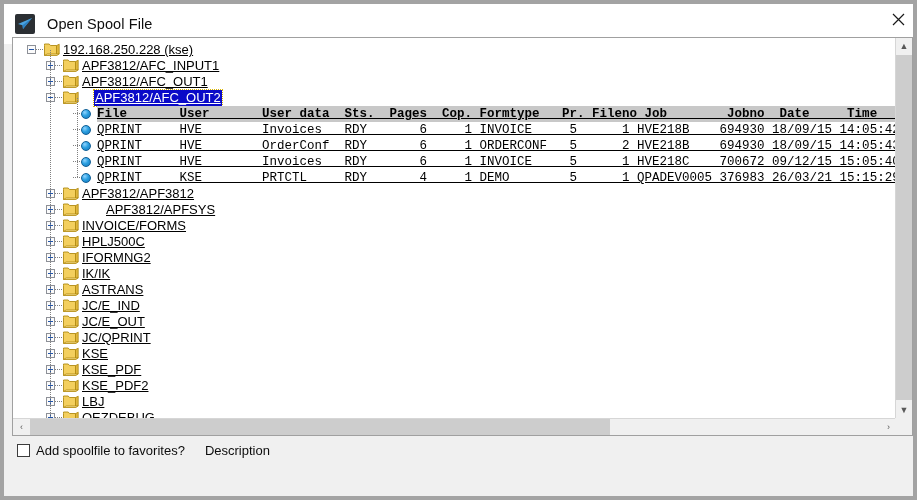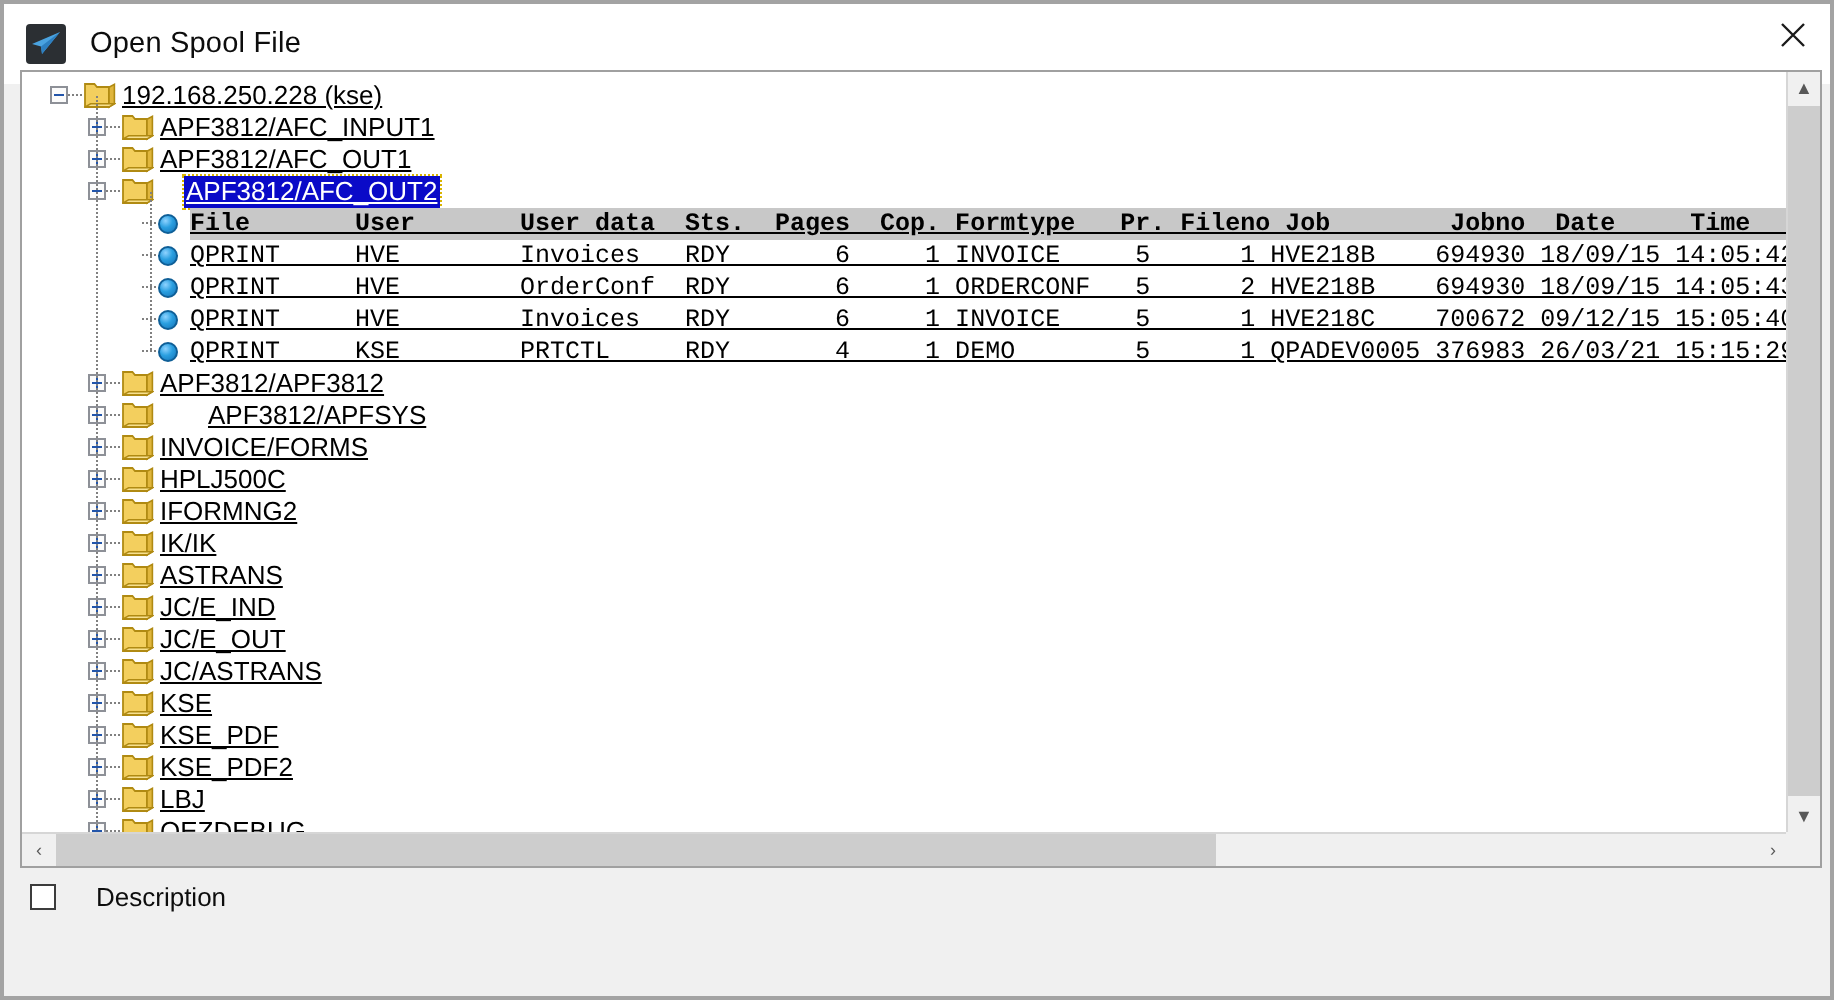--- a/index.html
+++ b/index.html
@@ -11,21 +11,21 @@
     font-family: "Liberation Sans", sans-serif;
     -webkit-font-smoothing: antialiased;
   }
 
   #window {
     position: relative;
     width: 917px;
     height: 500px;
     box-sizing: border-box;
     background: #f0f0f0;
-    border: 2px solid #a3a3a3;
+    border: 4px solid #a3a3a3;
     overflow: hidden;
   }
 
   
   .titlebar {
     position: absolute;
     left: 0; top: 0;
     width: 917px;
     height: 40px;
     background: #ffffff;
@@ -432,21 +432,21 @@
           <div class="label" style="left:69px;">JC/E_OUT</div>
         </div>
         <div class="row" style="top:292px;">
           <div class="exp plus" style="left:33px;"></div>
           <div class="hstub" style="left:42px;width:7px;"></div>
           <div class="folder" style="left:50px;"><svg width="16" height="14" viewBox="0 0 16 14">
               <path d="M0.5 2.5 L0.5 12.5 L12.5 12.5 L12.5 2.5 L6.5 2.5 L5.2 1.0 L0.5 1.0 Z" fill="#f3cf5e" stroke="#b08a12" stroke-width="0.9"></path>
               <path d="M12.5 2.6 L15.2 1.2 L15.2 10.9 L12.5 12.5 Z" fill="#e0b63c" stroke="#b08a12" stroke-width="0.8"></path>
               <path d="M0.6 12.4 L3.3 10.9 L15.2 10.9 L12.5 12.4 Z" fill="#f7e08f" stroke="#b08a12" stroke-width="0.7"></path>
             </svg></div>
-          <div class="label" style="left:69px;">JC/ASTRANS</div>
+          <div class="label" style="left:69px;">JC/QPRINT</div>
         </div>
         <div class="row" style="top:308px;">
           <div class="exp plus" style="left:33px;"></div>
           <div class="hstub" style="left:42px;width:7px;"></div>
           <div class="folder" style="left:50px;"><svg width="16" height="14" viewBox="0 0 16 14">
               <path d="M0.5 2.5 L0.5 12.5 L12.5 12.5 L12.5 2.5 L6.5 2.5 L5.2 1.0 L0.5 1.0 Z" fill="#f3cf5e" stroke="#b08a12" stroke-width="0.9"></path>
               <path d="M12.5 2.6 L15.2 1.2 L15.2 10.9 L12.5 12.5 Z" fill="#e0b63c" stroke="#b08a12" stroke-width="0.8"></path>
               <path d="M0.6 12.4 L3.3 10.9 L15.2 10.9 L12.5 12.4 Z" fill="#f7e08f" stroke="#b08a12" stroke-width="0.7"></path>
             </svg></div>
           <div class="label" style="left:69px;">KSE</div>
@@ -513,18 +513,19 @@
       <div class="arrow-r">
         <span class="sb-arrow">›</span>
       </div>
     </div>
     <div class="corner-box"></div>
   </div>
 
   <div class="bottom">
     <div class="fav-row">
       <div class="checkbox"></div>
+      <span class="fav-label">Add spoolfile to favorites?</span>
       <span class="desc-label">Description</span>
     </div>
 
   </div>
 
 </div>
 
 </body></html>

